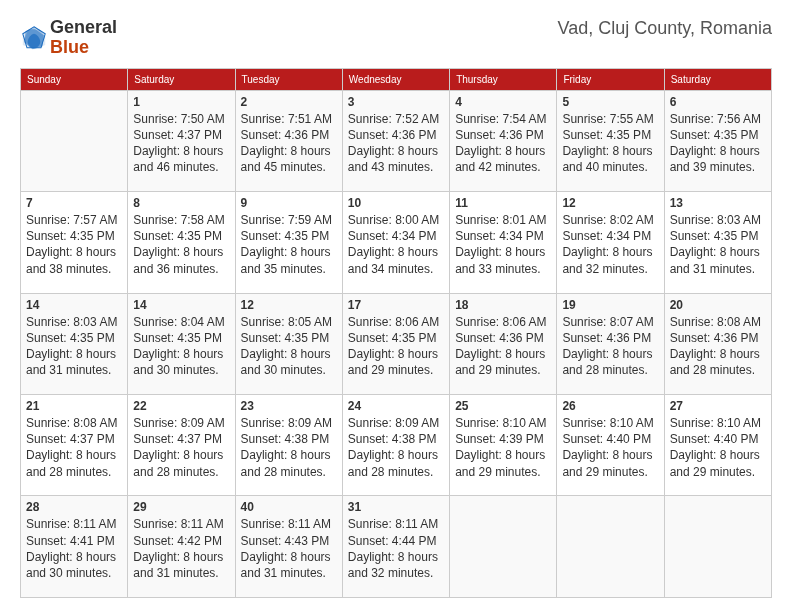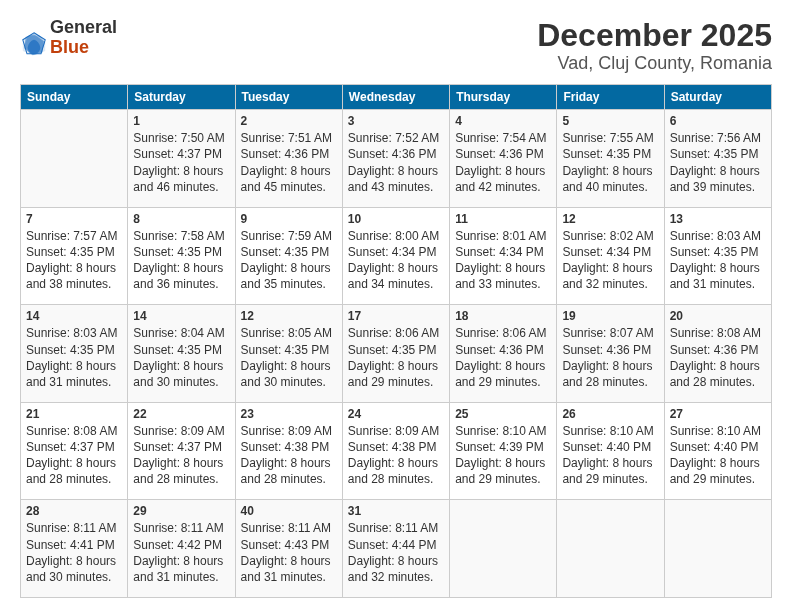--- a/index.html
+++ b/index.html
@@ -18,21 +18,21 @@
       flex-direction: column;
     }
     .header {
       display: flex;
       justify-content: space-between;
       align-items: flex-start;
       margin-bottom: 10px;
     }
     .logo {
       display: flex;
-      align-items: flex-end;
+      align-items: center;
     }
     .logo-text {
       display: flex;
       flex-direction: column;
       line-height: 1.1;
     }
     .logo-general {
       font-size: 18px;
       font-weight: bold;
       color: #333;
@@ -59,24 +59,24 @@
     .subtitle {
       font-size: 18px;
       color: #555;
     }
     .calendar {
       width: 100%;
       border-collapse: collapse;
       flex: 1;
     }
     .calendar thead tr th {
-      background-color: #0369a1;
+      background-color: #b91c1c;
       color: #fff;
-      font-size: 12px;
-      font-weight: bold;
+      font-size: 10px;
+      font-weight: normal;
       text-align: left;
       padding: 5px 6px;
       border: 1px solid #ccc;
     }
     .calendar tbody tr td {
       vertical-align: top;
       border: 1px solid #ccc;
       padding: 4px 5px;
       font-size: 10px;
       color: #333;
@@ -116,21 +116,20 @@
         <polygon points="20,6 34,16 32,32 18,36 6,26 8,10" fill="#1a6bbf" opacity="0.5"></polygon>
         <path d="M20 4 L36 14 L30 34 L10 34 L4 14 Z" fill="none" stroke="#1a6bbf" stroke-width="1.5"></path>
         <path d="M14 18 Q20 10 26 18 Q32 26 26 32 Q20 36 14 32 Q8 26 14 18Z" fill="#1a6bbf" opacity="0.7"></path>
       </svg>
       <div class="logo-text">
         <span class="logo-general">General</span>
         <span class="logo-blue">Blue</span>
       </div>
     </div>
     <div class="title-block">
-      <div class="month-title">December 2025</div>
       <div class="subtitle">Vad, Cluj County, Romania</div>
     </div>
   </div>
 
   <table class="calendar">
     <thead>
       <tr>
       <th>Sunday</th>
           <th>Saturday</th>
           <th>Tuesday</th>

